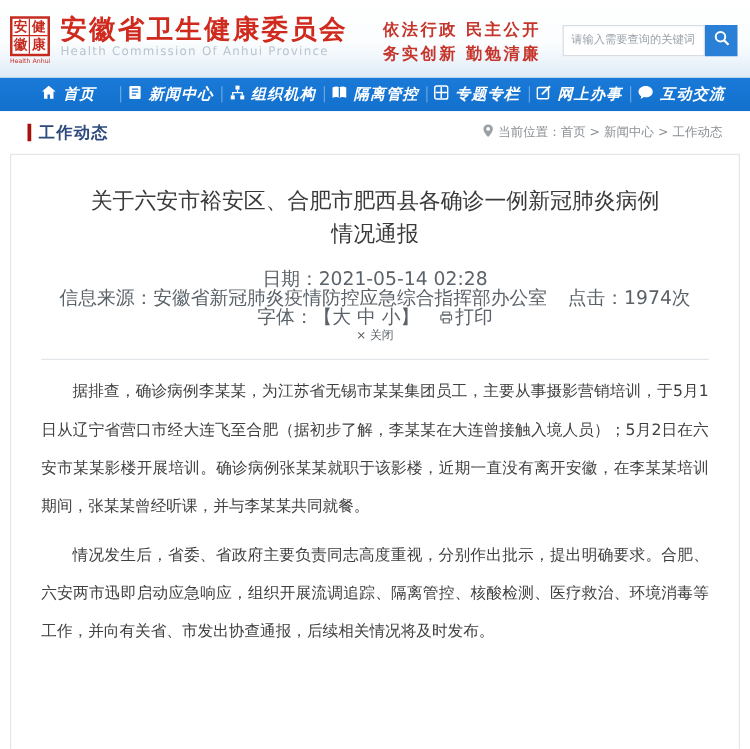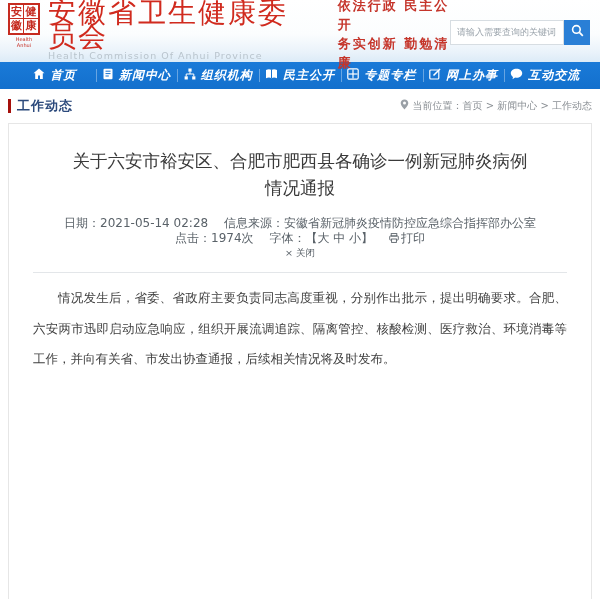--- a/index.html
+++ b/index.html
@@ -23,21 +23,21 @@
   }
   .seal span {
     font-size:11px; line-height:14px; color:#c62b20; text-align:center;
     font-weight:bold; overflow:hidden;
   }
   .seal span:nth-child(1){ border-right:1px solid #c62b20; border-bottom:1px solid #c62b20;}
   .seal span:nth-child(2){ border-bottom:1px solid #c62b20;}
   .seal span:nth-child(3){ border-right:1px solid #c62b20;}
   .seal-caption { font-size:5px; color:#c62b20; text-align:center; margin-top:1px; letter-spacing:0; }
   .titles { margin-left:8px; }
-  .site-title { font-size:28px; font-weight:normal; color:#d02a1e; letter-spacing:2px; line-height:24px; }
+  .site-title { font-size:21px; font-weight:bold; color:#d02a1e; letter-spacing:2px; line-height:24px; }
   .site-sub { font-size:9.5px; color:#b9c4cd; letter-spacing:1px; margin-top:1px; }
 
   .slogan { margin-left:28px; color:#c5352b; font-weight:bold; font-size:13px; line-height:19px; letter-spacing:2px; margin-top:6px;}
   .search { margin-left:auto; display:flex; align-items:flex-start; margin-right:2px; margin-top:2px;}
   .search input {
     width:114px; height:25px; border:1px solid #d7dde2; background:#fff;
     font-size:9px; color:#555; padding:0 6px; outline:none;
     font-family:"DejaVu Sans","Liberation Sans",sans-serif;
   }
   .search input::placeholder { color:#9aa3ab; }
@@ -57,40 +57,40 @@
     position:relative; letter-spacing:1px; cursor:pointer;
   }
   .nav-item + .nav-item::before {
     content:""; position:absolute; left:0; top:7px; bottom:7px;
     border-left:1px solid rgba(255,255,255,.35);
   }
   .nav-item svg { margin-right:5px; }
 
   
   .band {
-    height:34px; display:flex; align-items:center; padding:0 8px;
+    height:34px; display:flex; align-items:center; padding:0 22px;
     background:#fff;
   }
   .cat { display:flex; align-items:center; }
   .cat-bar { width:3px; height:14px; background:#a5100c; margin-right:6px; }
   .cat-label { font-size:13px; font-weight:bold; color:#2c4a7c; letter-spacing:1px; }
   .crumbs { margin-left:auto; display:flex; font-size:10px; color:#8a8f94; cursor:pointer;}
   .crumbs svg { margin-right:4px; }
 
   
   .article {
     margin:0 8px 4px 8px; border:1px solid #e6e6e6; background:#fff;
     height:592px; padding:20px 24px 0 24px;
   }
   .art-title {
     text-align:center; font-size:17.5px; color:#3a3a3a; line-height:27px;
     padding:4px 36px 0 36px; font-weight:400;
   }
   .meta {
-    margin-top:14px; text-align:center; font-size:12px; color:#5a6269; line-height:15px;
+    margin-top:14px; text-align:center; font-size:15px; color:#5a6269; line-height:15px;
   }
   .meta .seg { margin:0 6px; white-space:nowrap; }
   .meta .act { cursor:pointer; }
   .meta svg { vertical-align:-1px; margin-right:2px; }
   .meta-row2 { text-align:center; font-size:9.5px; color:#5a6269; margin-top:1px; }
   .divider { border-top:1px solid #e3e6e9; margin:12px 0 10px 0; }
 
   .body-text { font-size:12.5px; color:#404040; line-height:2.45; text-align:justify; }
   .body-text p { text-indent:2em; margin-bottom:8px; }
 </style>
@@ -161,21 +161,21 @@
     </span>
     <span>组织机构</span>
   </a>
   <a class="nav-item">
     <span>
       <svg width="13" height="12" viewBox="0 0 13 12">
           <path d="M1 2 C3 0.9 5 0.9 6.5 2 C8 0.9 10 0.9 12 2 V10.2 C10 9.3 8 9.3 6.5 10.2 C5 9.3 3 9.3 1 10.2 Z" fill="#fff"></path>
           <line x1="6.5" y1="2" x2="6.5" y2="10" stroke="#1673d2" stroke-width="1"></line>
         </svg>
     </span>
-    <span>民主公开</span>
+    <span>隔离管控</span>
   </a>
   <a class="nav-item">
     <span>
       <svg width="12" height="12" viewBox="0 0 12 12">
           <rect x="0.8" y="0.8" width="10.4" height="10.4" rx="1.5" fill="none" stroke="#fff" stroke-width="1.2"></rect>
           <line x1="6" y1="1.5" x2="6" y2="10.5" stroke="#fff" stroke-width="1.2"></line>
           <line x1="1.5" y1="6" x2="10.5" y2="6" stroke="#fff" stroke-width="1.2"></line>
         </svg>
     </span>
     <span>专题专栏</span>
@@ -228,16 +228,17 @@
             <rect x="2.6" y="6" width="4.8" height="3.4" fill="#fff" stroke="#5a6269" stroke-width="0.9"></rect>
           </svg></span><span>打印</span></span>
   </div>
   <div class="meta-row2">
     <span class="act">× 关闭</span>
   </div>
 
   <div class="divider"></div>
 
   <div class="body-text">
+    <p>据排查，确诊病例李某某，为江苏省无锡市某某集团员工，主要从事摄影营销培训，于5月1日从辽宁省营口市经大连飞至合肥（据初步了解，李某某在大连曾接触入境人员）；5月2日在六安市某某影楼开展培训。确诊病例张某某就职于该影楼，近期一直没有离开安徽，在李某某培训期间，张某某曾经听课，并与李某某共同就餐。</p>
     <p>情况发生后，省委、省政府主要负责同志高度重视，分别作出批示，提出明确要求。合肥、六安两市迅即启动应急响应，组织开展流调追踪、隔离管控、核酸检测、医疗救治、环境消毒等工作，并向有关省、市发出协查通报，后续相关情况将及时发布。</p>
   </div>
 
 </div>
 
 </body></html>

